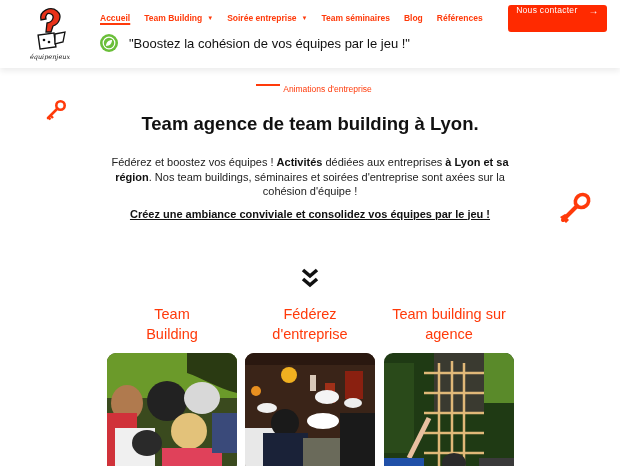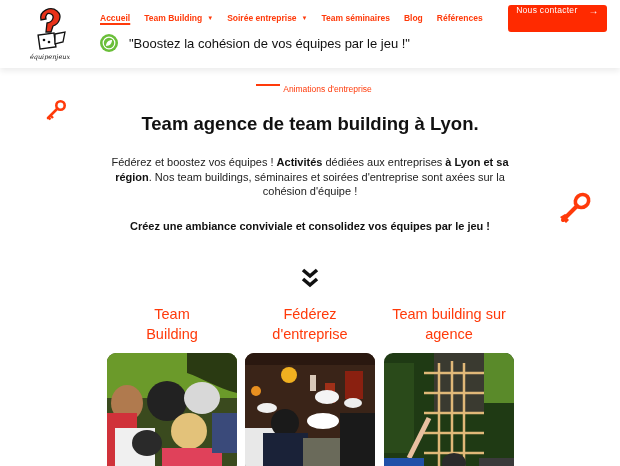--- a/index.html
+++ b/index.html
@@ -45,21 +45,21 @@
   .title {
     position: absolute; left: 0; width: 620px; top: 113px; text-align: center;
     font-size: 18.5px; color: #111;
   }
 
   .intro {
     position: absolute; left: 100px; width: 420px; top: 155px; text-align: center;
     font-size: 11px; line-height: 14.5px; color: #222;
   }
   .intro b { font-weight: bold; color: #111; }
-  .intro .cta { margin-top: 20px; font-weight: bold; color: #111; }
+  .intro .cta { margin-top: 8px; font-weight: bold; color: #111; text-decoration: underline; }
 
   .key { position: absolute; }
   .key.left { left: 44px; top: 98px; width: 24px; height: 24px; }
   .key.right { left: 555px; top: 190px; width: 38px; height: 38px; }
 
   .scroll-down { position: absolute; left: 301px; top: 268px; width: 18px; height: 22px; cursor: pointer; }
 
   .cards { position: absolute; left: 107px; top: 304px; width: 407px; height: 162px; }
   .card { position: absolute; top: 0; width: 130px; cursor: pointer; }
   .card-title {

